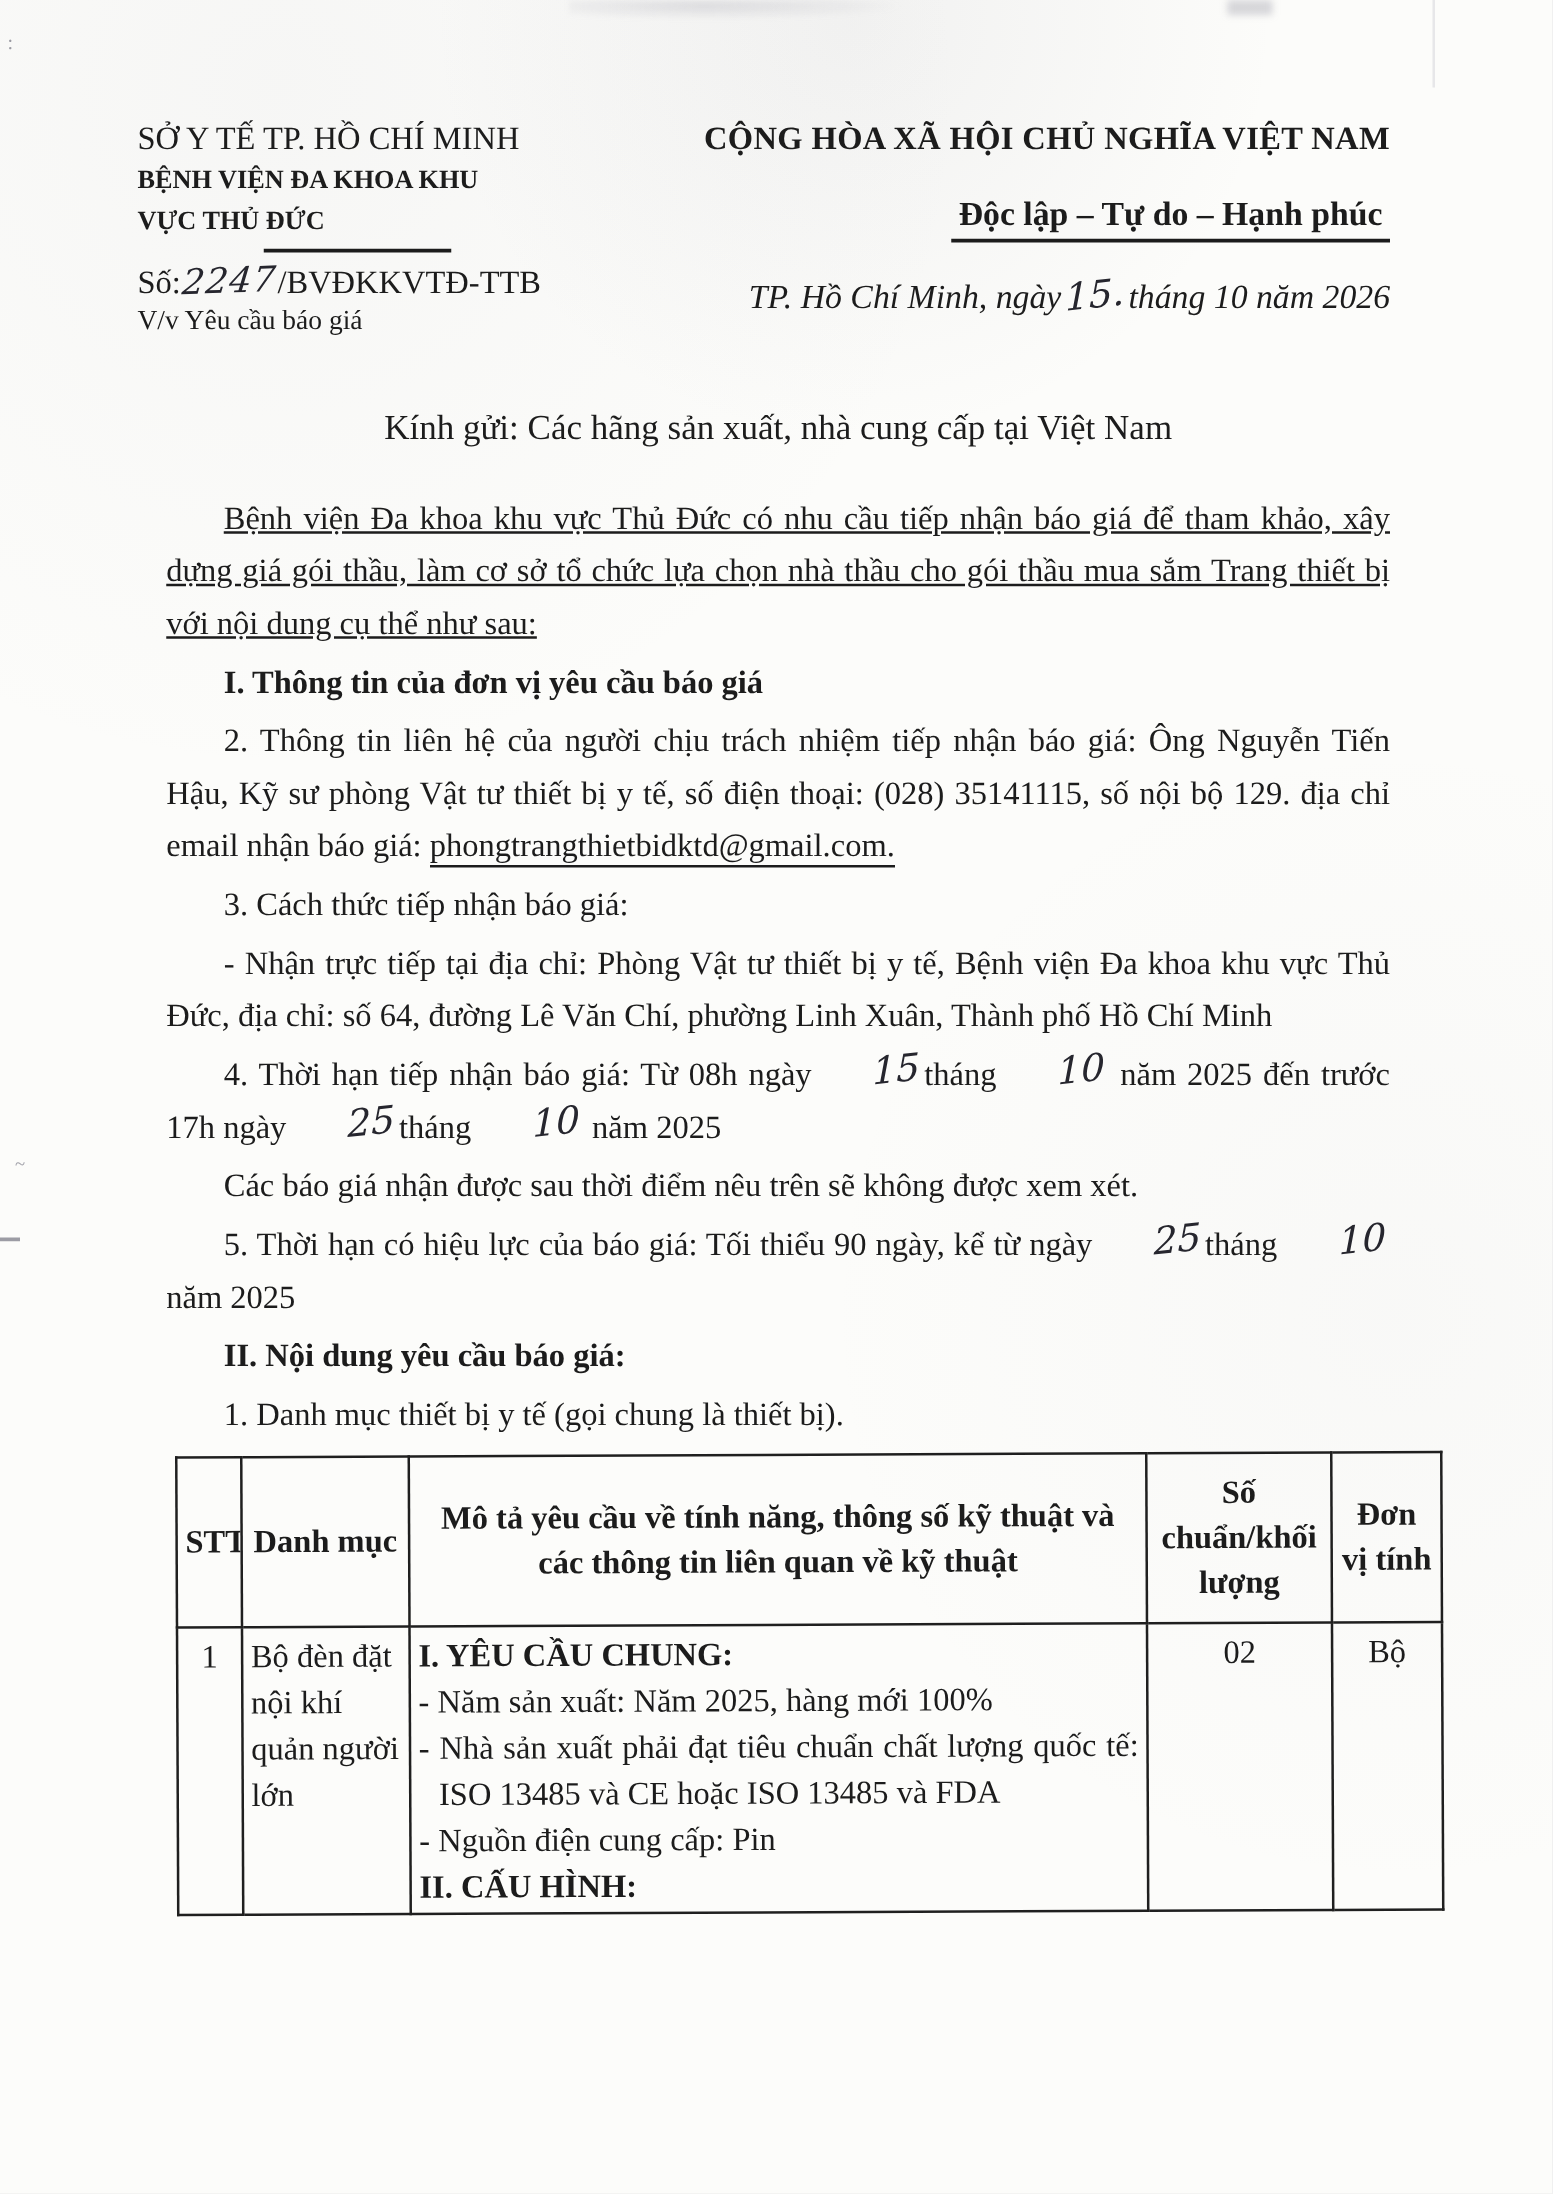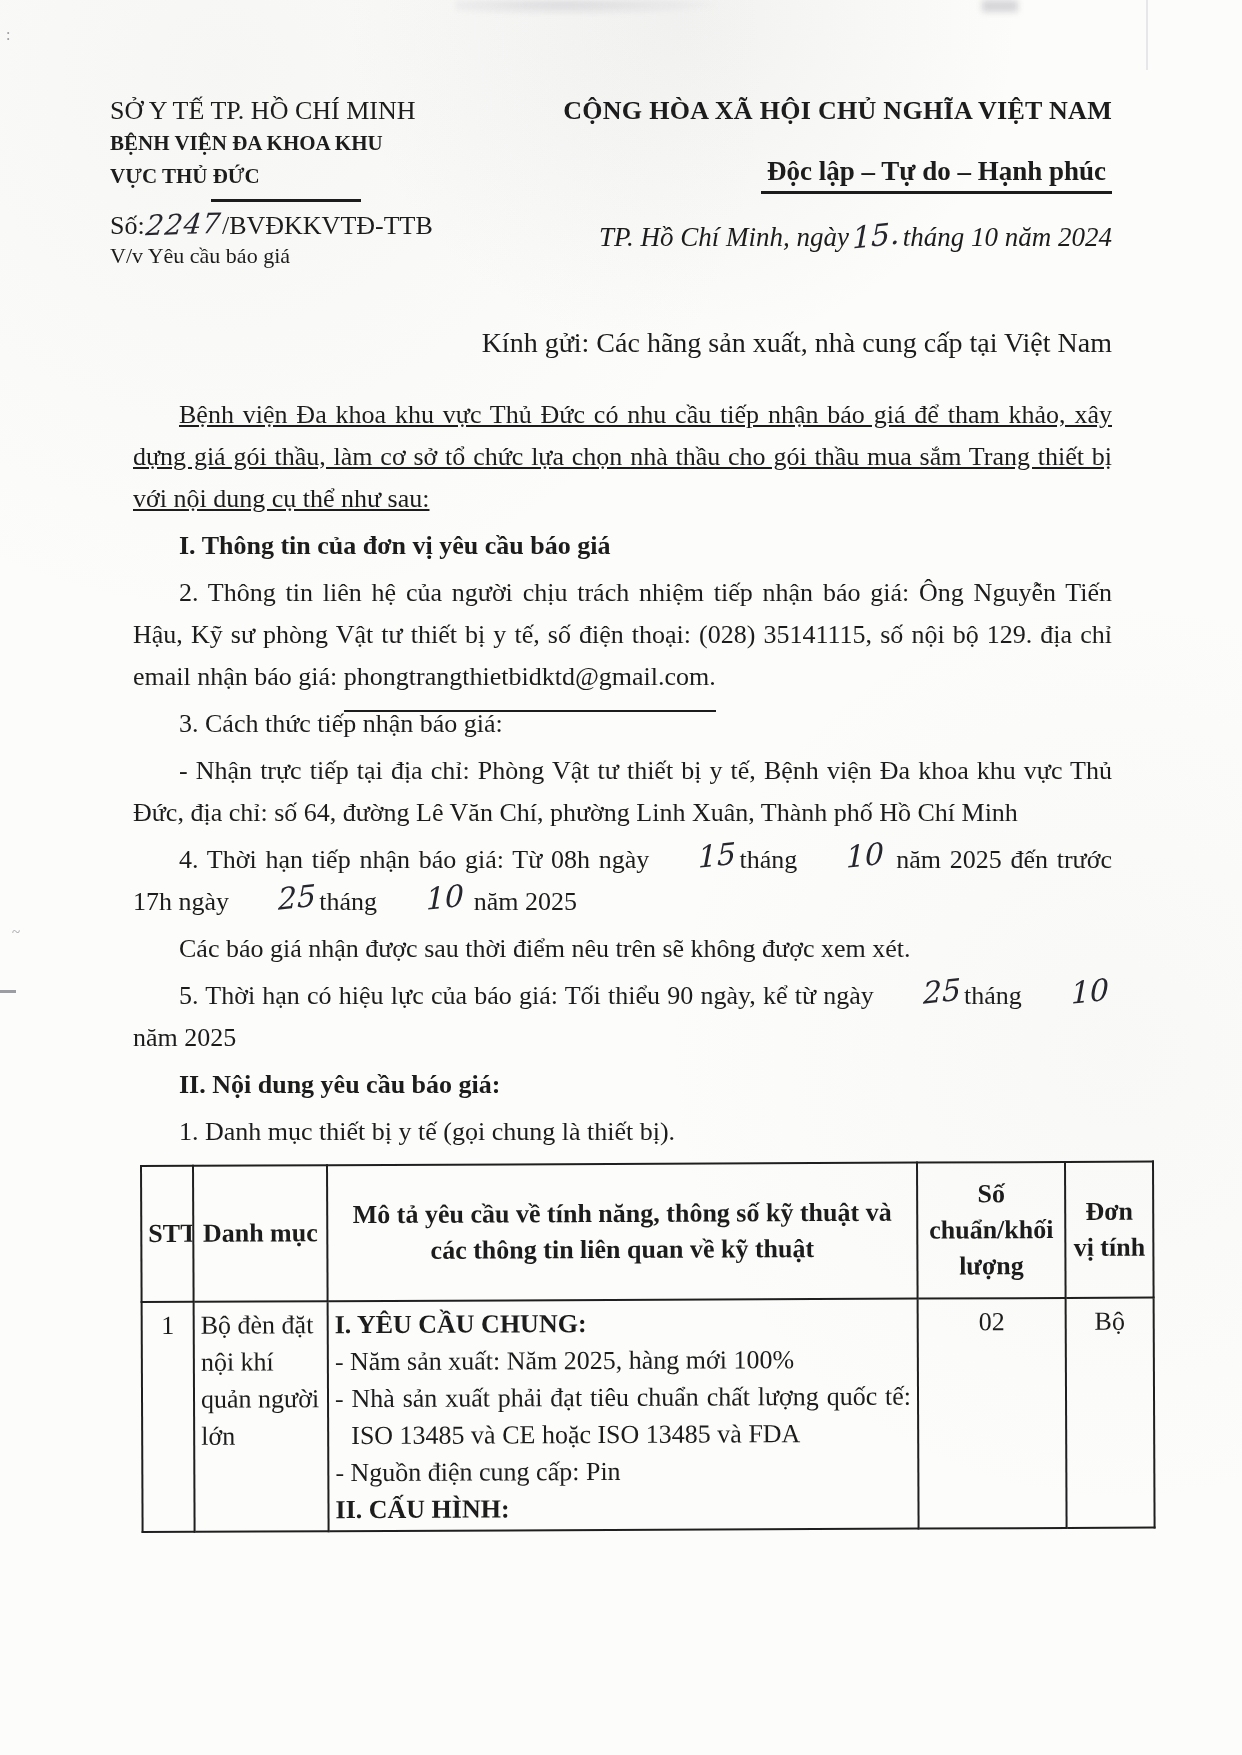--- a/index.html
+++ b/index.html
@@ -46,25 +46,25 @@
   .hdr-left .org-rule{width:150px;height:3px;background:#1c1c1c;margin:6px auto 8px;}
   .hdr-left .doc-num{font-size:26px;line-height:32px;}
   .hdr-left .subject{font-size:22px;line-height:28px;}
   .hdr-right{width:625px;margin-left:25px;text-align:right;}
   .hdr-right .national{font-weight:bold;font-size:26px;line-height:34px;letter-spacing:0.3px;}
   .hdr-right .motto{font-weight:bold;font-size:27px;line-height:34px;display:inline-block;
     border-bottom:3px solid #1c1c1c;padding:0 6px 3px;margin-top:26px;}
   .hdr-right .dateline{font-style:italic;font-size:27px;margin-top:28px;}
 
   .content{padding:0 130px 0 133px;}
-  .salutation{text-align:right;font-size:28px;margin-top:52px;line-height:42px;}
+  .salutation{text-align:center;font-size:28px;margin-top:52px;line-height:42px;}
   .content p{font-size:26px;line-height:42px;text-align:justify;text-indent:46px;margin:0 0 5px;}
   .content p.bold-head{font-weight:bold;}
   .content p.first{margin-top:30px;text-decoration:underline;}
-  .email-u{border-bottom:2px solid #1c1c1c;padding-bottom:19px;}
+  .email-u{border-bottom:2px solid #1c1c1c;padding-bottom:1px;}
 
   .qtable{
     margin:12px 0 0 7px;
     border-collapse:collapse;
     table-layout:fixed;
     width:1012px;
     transform:rotate(-0.25deg);
     transform-origin:left top;
   }
   .qtable td,.qtable th{border:2px solid #1f1f1f;vertical-align:top;overflow:hidden;}
@@ -101,21 +101,21 @@
         <span>Số:</span><span class="hw hw-num">2247</span><span>/BVĐKKVTĐ-TTB</span>
       </div>
       <div class="subject">V/v Yêu cầu báo giá</div>
     </div>
     <div class="hdr-right">
       <div class="national">CỘNG HÒA XÃ HỘI CHỦ NGHĨA VIỆT NAM</div>
       <div>
         <span class="motto">Độc lập – Tự do – Hạnh phúc</span>
       </div>
       <div class="dateline">
-        <span>TP. Hồ Chí Minh, ngày</span><span class="hw">15.</span><span>tháng 10 năm 2024</span>
+        <span>TP. Hồ Chí Minh, ngày</span><span class="hw">15.</span><span>tháng 10 năm 2026</span>
       </div>
     </div>
   </div>
 
   <div class="content">
 
     <div class="salutation">Kính gửi: Các hãng sản xuất, nhà cung cấp tại Việt Nam</div>
 
     <p class="first">Bệnh viện Đa khoa khu vực Thủ Đức có nhu cầu tiếp nhận báo giá để tham khảo, xây dựng giá gói thầu, làm cơ sở tổ chức lựa chọn nhà thầu cho gói thầu mua sắm Trang thiết bị với nội dung cụ thể như sau:</p>
 

